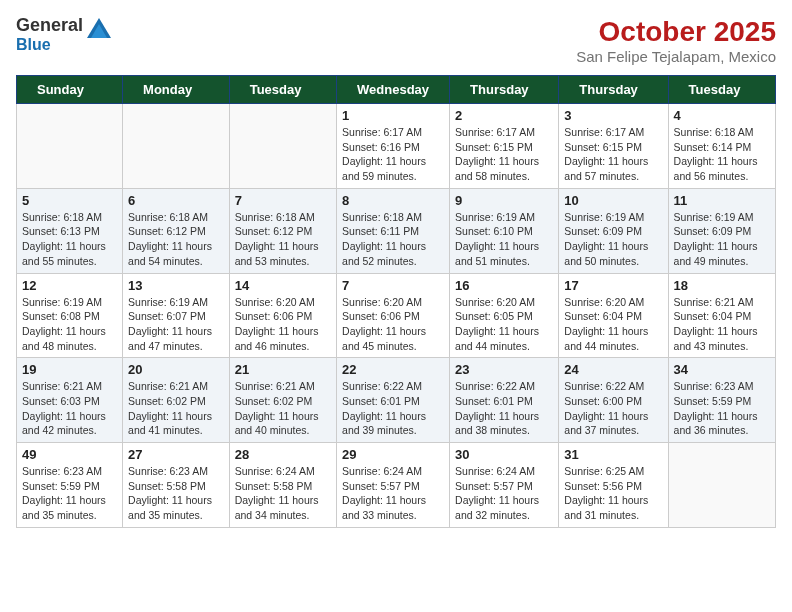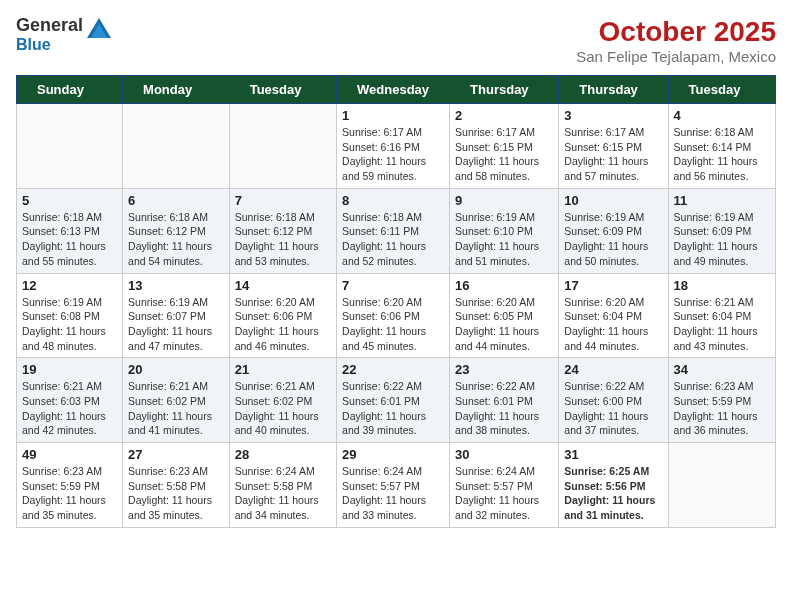--- a/index.html
+++ b/index.html
@@ -342,21 +342,21 @@
         </td>
         <td>
           <div class="day-number">30</div>
           <div class="day-info" style="white-space: pre-line;">Sunrise: 6:24 AM
 Sunset: 5:57 PM
 Daylight: 11 hours
 and 32 minutes.</div>
         </td>
         <td>
           <div class="day-number">31</div>
-          <div class="day-info" style="white-space: pre-line; font-weight: bold;">Sunrise: 6:25 AM
+          <div class="day-info" style="white-space: pre-line;">Sunrise: 6:25 AM
 Sunset: 5:56 PM
 Daylight: 11 hours
 and 31 minutes.</div>
         </td>
         <td class="empty"></td>
       </tr>
     </tbody>
 </table>
 
 </body></html>

